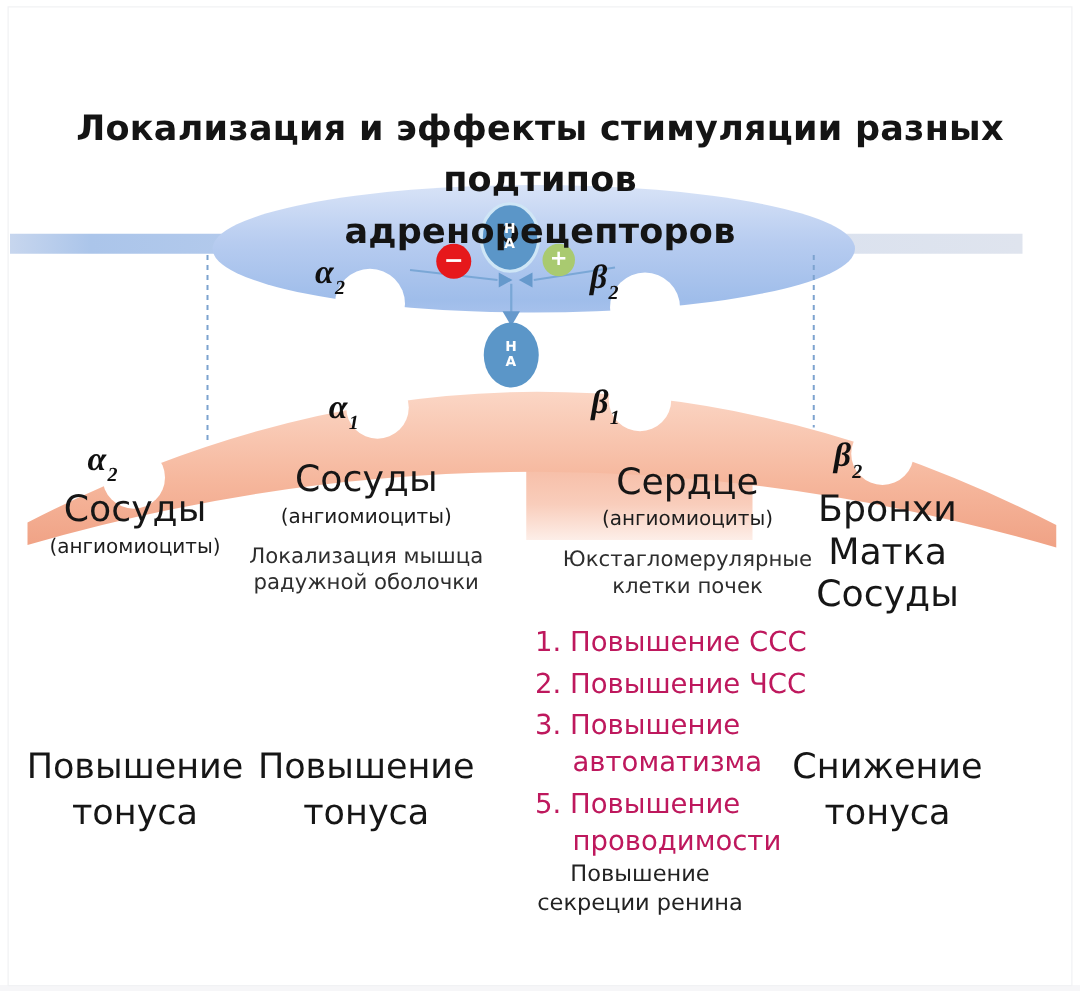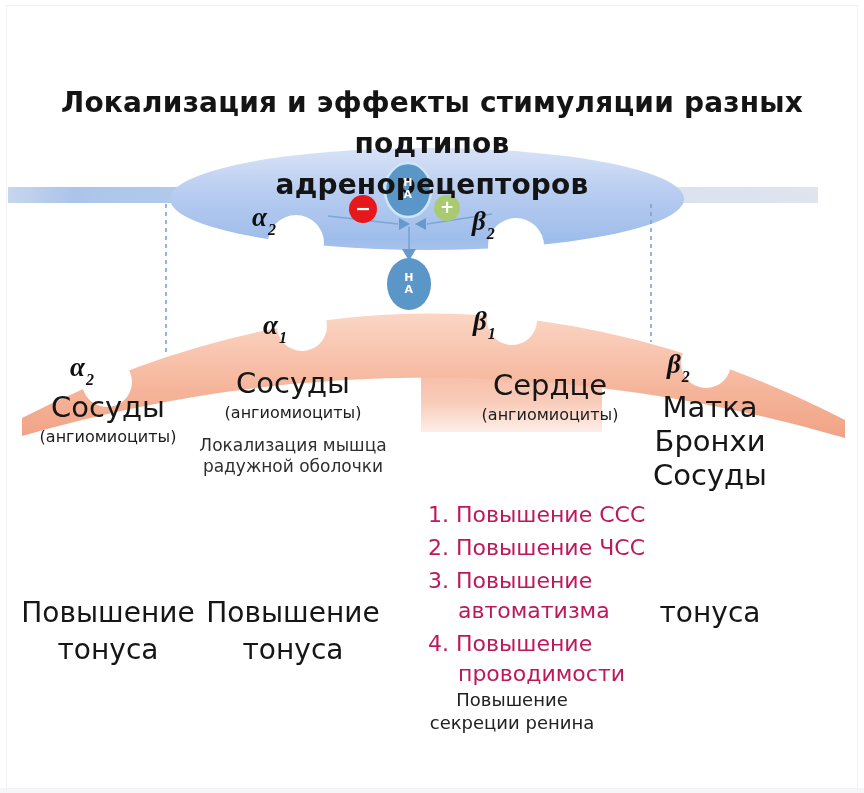--- a/index.html
+++ b/index.html
@@ -155,35 +155,40 @@
     </div>
   </div>
   <div class="abs ctr effect" style="left:203px;top:594px;width:180px;">
     <div>Повышение</div>
     <div>тонуса</div>
   </div>
 
   <div class="abs ctr" style="left:407px;top:368px;width:210px;margin-left:38px;">
     <div class="organ-big">Сердце</div>
     <div class="organ-note">(ангиомиоциты)</div>
+    <div class="small-note" style="margin-top:10px;">
+      <div>Юкстагломерулярные</div>
+      <div>клетки почек</div>
+    </div>
   </div>
   <div class="abs fx-list" style="left:428px;top:500px;">
     <div class="fx-item">1. Повышение ССС</div>
     <div class="fx-item">2. Повышение ЧСС</div>
     <div class="fx-item">3. Повышение автоматизма</div>
-    <div class="fx-item">4. Повышение проводимости</div>
+    <div class="fx-item">5. Повышение проводимости</div>
   </div>
   <div class="abs ctr small-note" style="left:412px;top:688px;width:200px;font-size:18px;line-height:23px;color:#222;">
     <div>Повышение</div>
     <div>секреции ренина</div>
   </div>
 
   <div class="abs ctr" style="left:620px;top:390px;width:180px;">
+    <div class="organ-big">Бронхи</div>
     <div class="organ-big">Матка</div>
-    <div class="organ-big">Бронхи</div>
     <div class="organ-big">Сосуды</div>
   </div>
   <div class="abs ctr effect" style="left:620px;top:594px;width:180px;">
+    <div>Снижение</div>
     <div>тонуса</div>
   </div>
 
   <div id="frame"></div>
 </div>
 
 </body></html>

